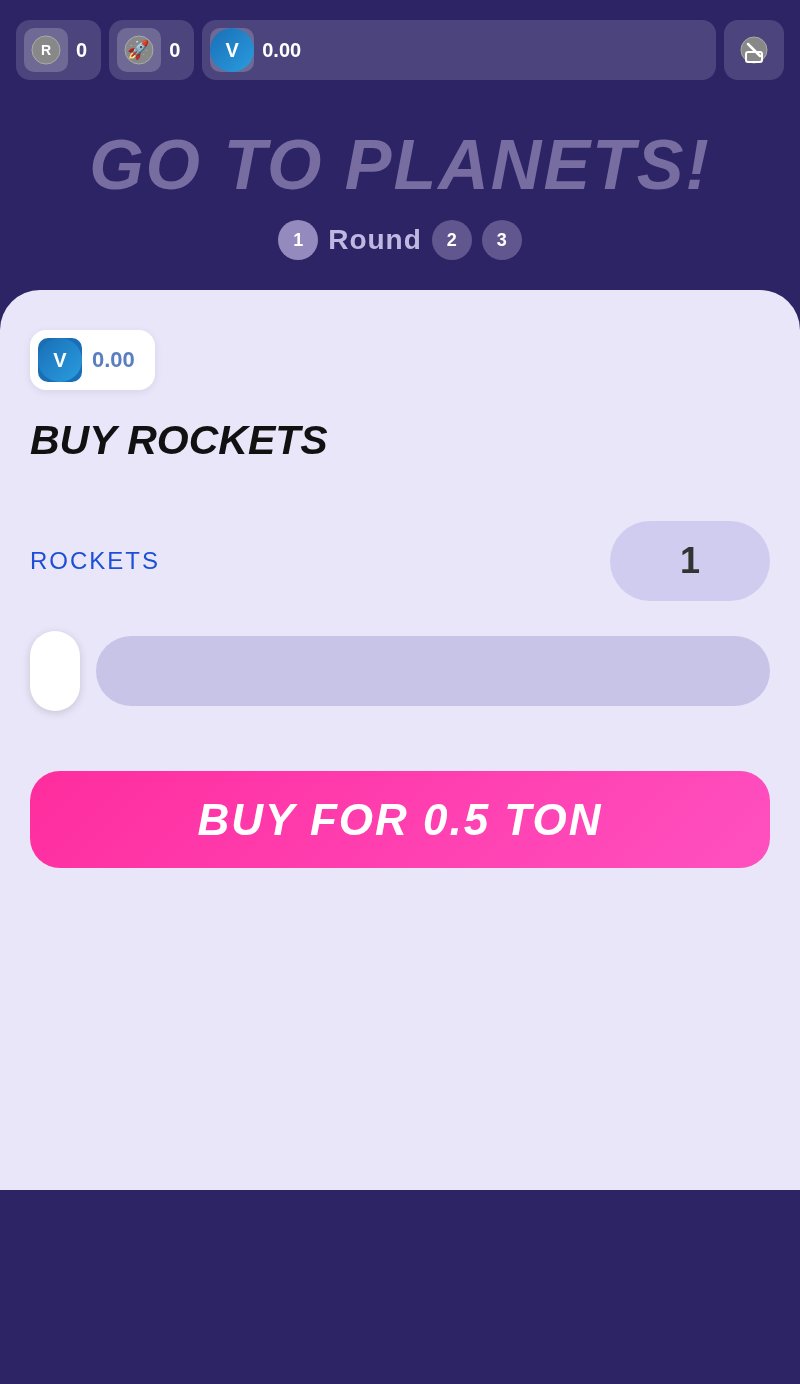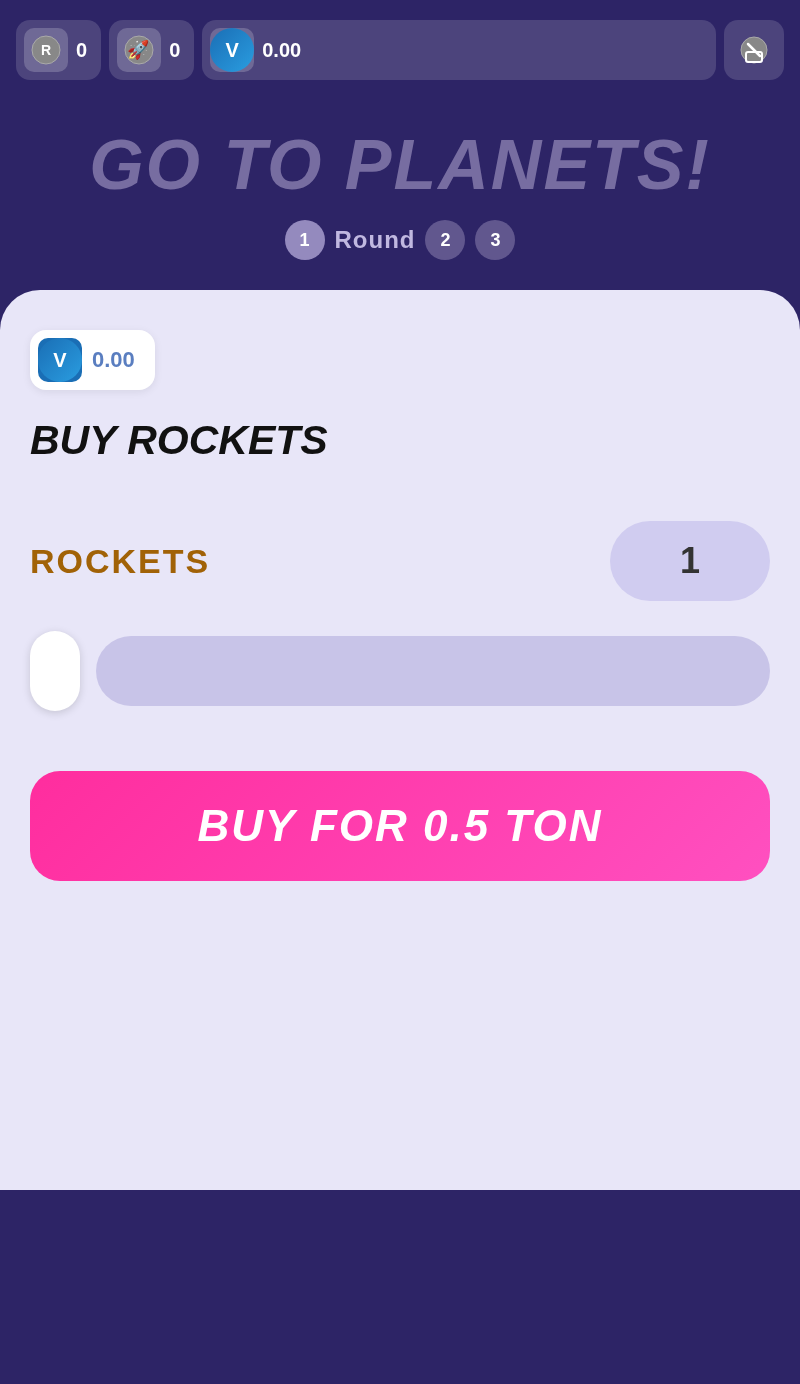--- a/index.html
+++ b/index.html
@@ -97,21 +97,21 @@
       font-size: 18px;
       font-weight: bold;
     }
 
     .round-badge.active {
       background: rgba(160,150,200,0.9);
     }
 
     .round-label {
       color: #c0b8e0;
-      font-size: 24px;
+      font-size: 28px;
       font-weight: 700;
       letter-spacing: 1px;
     }
 
     
     .star-deco {
       position: absolute;
       right: 40px;
       top: 360px;
       width: 80px;
@@ -171,23 +171,23 @@
 
     
     .rockets-row {
       display: flex;
       align-items: center;
       justify-content: space-between;
       margin-bottom: 30px;
     }
 
     .rockets-label {
-      color: #a16207;
-      font-size: 34px;
-      font-weight: 700;
+      color: #1d4ed8;
+      font-size: 24px;
+      font-weight: 400;
       letter-spacing: 2px;
       text-transform: uppercase;
     }
 
     .rockets-count {
       background: #d0ccf0;
       border-radius: 40px;
       width: 160px;
       height: 80px;
       display: flex;
@@ -218,21 +218,21 @@
     .slider-track {
       flex: 1;
       height: 70px;
       background: #c8c4e8;
       border-radius: 35px;
     }
 
     
     .buy-button {
       width: 100%;
-      height: 110px;
+      height: 97px;
       background: linear-gradient(135deg, #ff2d9e, #ff50c0);
       border-radius: 30px;
       display: flex;
       align-items: center;
       justify-content: center;
       font-size: 44px;
       font-weight: 900;
       color: #fff;
       text-transform: uppercase;
       letter-spacing: 2px;

